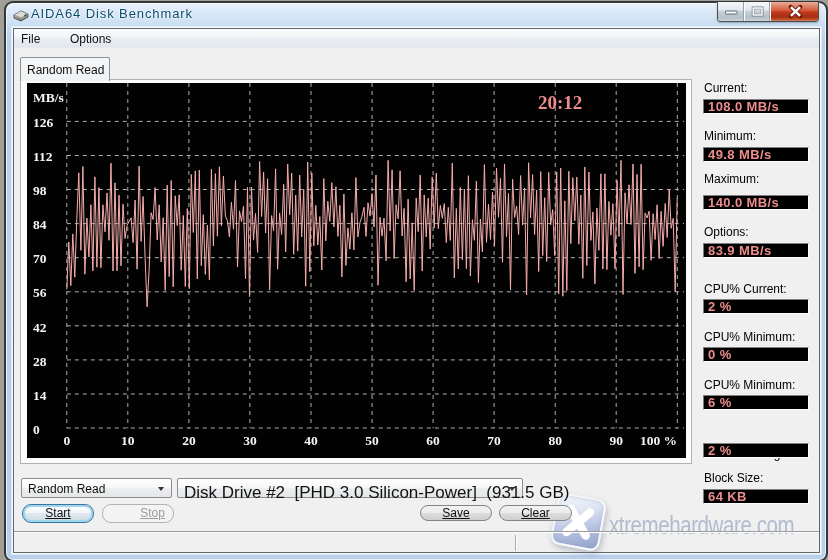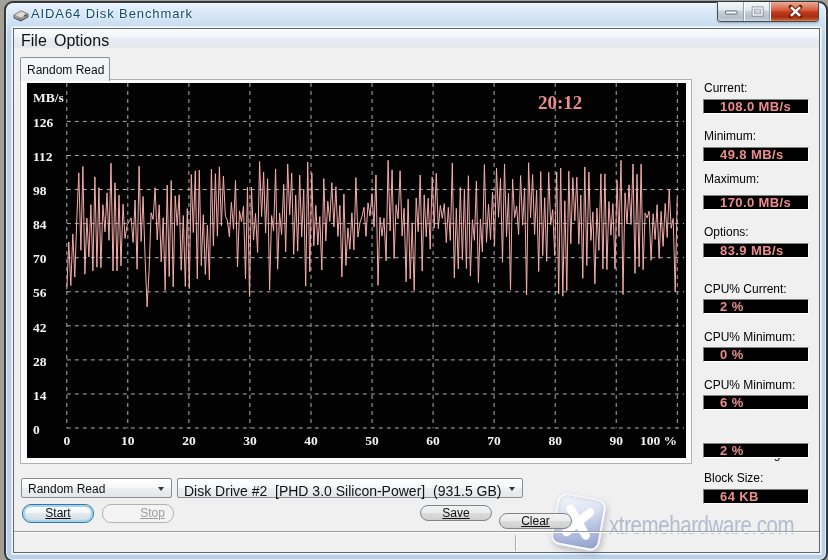--- a/index.html
+++ b/index.html
@@ -13,31 +13,31 @@
 
 #wbtns{position:absolute;left:717px;top:2px;width:102px;height:20px;border:1px solid #454d55;border-top:none;border-radius:0 0 4px 4px;overflow:hidden;box-shadow:0 1px 2px rgba(40,50,60,.35),1px 0 0 rgba(255,255,255,.35),-1px 0 0 rgba(255,255,255,.35);}
 .wseg{position:absolute;top:0;height:100%;}
 .wgrey{background:linear-gradient(180deg,#f4f7fa 0%,#e3e9ee 42%,#c9d2da 48%,#b6c1cb 80%,#c2ccd5 95%,#dae2e8 100%);}
 #segmin{left:0;width:26px;border-right:1px solid #98a1aa;}
 #segmax{left:27px;width:25px;border-right:1px solid #98a1aa;box-shadow:-1px 0 0 #fdfdfd;}
 #segclose{left:53px;width:49px;background:linear-gradient(180deg,#edaa96 0%,#e08b70 18%,#d3593a 45%,#c13a1b 52%,#a92e10 78%,#b84a20 90%,#d8845a 100%);box-shadow:-1px 0 0 #fdfdfd;}
 .wseg svg{position:absolute;left:0;top:0;}
 
 #menubar{position:absolute;left:0;top:0;width:805px;height:19px;background:linear-gradient(180deg,#fbfcfd 0%,#f2f4f7 45%,#e9edf3 55%,#e2e7ef 100%);border-bottom:1px solid #e8e8e8;}
-#menubar span{position:absolute;top:3px;font-size:16px;color:#111;text-align:center;}
+#menubar span{position:absolute;top:3px;font-size:12px;color:#111;text-align:center;}
 
 #tab{position:absolute;left:6px;top:28px;width:90px;height:24px;border:1px solid #8c9097;border-bottom:none;border-radius:2px 2px 0 0;background:linear-gradient(180deg,#f4f6f8,#f0f1f3);z-index:2;}
 #tab span{position:absolute;left:6px;top:5px;font-size:12px;color:#111;}
 #pane{position:absolute;left:6px;top:50px;width:672px;height:385px;border:1px solid #aeb2b8;background:#fcfcfc;z-index:1;}
 #chart{position:absolute;left:13px;top:54px;width:659px;height:375px;background:#020202;z-index:3;}
 
 .rlab{position:absolute;left:690px;font-size:12px;color:#000;}
 .rbox{position:absolute;left:689px;width:106px;height:15px;background:#000;
  border-top:1px solid #7e7e7e;border-left:1px solid #7e7e7e;border-bottom:1px solid #fff;border-right:1px solid #fff;
- font-weight:bold;font-size:13px;color:#ec8c8c;line-height:13px;padding-left:16px;letter-spacing:.4px;}
+ font-weight:bold;font-size:13px;color:#ec8c8c;line-height:13px;padding-left:4px;letter-spacing:.4px;}
 
 .combo{position:absolute;height:20px;z-index:2;border:1px solid #898e94;border-radius:2px;background:linear-gradient(180deg,#ffffff 0%,#f6f7f8 50%,#eceeef 51%,#e4e6e8 100%);font-size:12px;color:#111;}
 .combo .ct{position:absolute;left:6px;top:3px;white-space:nowrap;}
 .arrow{position:absolute;right:7px;top:8px;width:0;height:0;border-left:3.5px solid transparent;border-right:3.5px solid transparent;border-top:4px solid #333;}
 
 .btn{position:absolute;height:19px;z-index:2;border:1px solid #828587;border-radius:9px;
  background:linear-gradient(180deg,#f2f2f2 0%,#ebebeb 49%,#dddddd 50%,#cfcfcf 100%);
  font-size:12px;color:#111;text-align:center;line-height:17px;text-decoration:underline;}
 #bstart{border:1px solid #39759f;box-shadow:inset 0 0 0 2px #9fd5ee;
  background:linear-gradient(180deg,#fdfeff 0%,#f2f6f9 45%,#e1eaf0 50%,#ccd9e1 100%);}
@@ -81,21 +81,21 @@
     <div id="segclose" class="wseg">
       <svg width="49" height="20" viewBox="0 0 49 20">
         <path d="M19.8 5 L29.2 14 M29.2 5 L19.8 14" stroke="#6b1a0a" stroke-width="4.4" stroke-linecap="round" fill="none"></path>
         <path d="M19.9 5.1 L29.1 13.9 M29.1 5.1 L19.9 13.9" stroke="#fff" stroke-width="2.6" stroke-linecap="butt" fill="none"></path>
       </svg>
     </div>
   </div>
 <div id="client">
   <div id="menubar">
       <span style="left:7px">File</span>
-      <span style="left:40px">Options</span>
+      <span style="left:56px">Options</span>
     </div>
   <div id="tab">
       <span>Random Read</span>
     </div>
   <div id="pane"></div>
   <div id="chart"><svg width="659" height="375" viewBox="0 0 659 375">
         <line x1="39.8" y1="0" x2="39.8" y2="345" stroke="#aeaeae" stroke-width="1" stroke-dasharray="4,4"></line>
         <line x1="100.8" y1="0" x2="100.8" y2="345" stroke="#aeaeae" stroke-width="1" stroke-dasharray="4,4"></line>
         <line x1="161.9" y1="0" x2="161.9" y2="345" stroke="#aeaeae" stroke-width="1" stroke-dasharray="4,4"></line>
         <line x1="222.9" y1="0" x2="222.9" y2="345" stroke="#aeaeae" stroke-width="1" stroke-dasharray="4,4"></line>
@@ -139,45 +139,45 @@
         <text x="528.2" y="362" text-anchor="middle" font-family="Liberation Serif,serif" font-weight="bold" fill="#f4f4f4" font-size="13.5px">80</text>
         <text x="589.2" y="362" text-anchor="middle" font-family="Liberation Serif,serif" font-weight="bold" fill="#f4f4f4" font-size="13.5px">90</text>
         <text x="650" y="362" text-anchor="end" font-family="Liberation Serif,serif" font-weight="bold" fill="#f4f4f4" font-size="13.5px">100 %</text>
         <text x="511" y="26" font-family="Liberation Serif,serif" font-weight="bold" fill="#ef8d8d" font-size="19px">20:12</text>
       </svg></div>
   <div class="rlab" style="top:51.5px">Current:</div>
   <div class="rbox" style="top:69.5px">108.0 MB/s</div>
   <div class="rlab" style="top:99.5px">Minimum:</div>
   <div class="rbox" style="top:117.5px">49.8 MB/s</div>
   <div class="rlab" style="top:143px">Maximum:</div>
-  <div class="rbox" style="top:165.5px">170.0 MB/s</div>
+  <div class="rbox" style="top:165.5px">140.0 MB/s</div>
   <div class="rlab" style="top:195.5px">Options:</div>
   <div class="rbox" style="top:213.5px">83.9 MB/s</div>
   <div class="rlab" style="top:253px">CPU% Current:</div>
   <div class="rbox" style="top:270px">2 %</div>
   <div class="rlab" style="top:301px">CPU% Minimum:</div>
   <div class="rbox" style="top:318px">0 %</div>
   <div class="rlab" style="top:349px">CPU% Minimum:</div>
   <div class="rbox" style="top:366px">6 %</div>
   <div class="rlab" style="top:418px">CPU% Average:</div>
   <div class="rbox" style="top:414px">2 %</div>
   <div class="rlab" style="top:442px">Block Size:</div>
   <div class="rbox" style="top:460px">64 KB</div>
   <div class="combo" style="left:7px;top:449px;width:151px;">
       <span class="ct">Random Read</span>
       <span class="arrow"></span>
     </div>
   <div class="combo" style="left:163px;top:449px;width:346px;">
-      <span class="ct" style="font-size:14px;top:3.5px">Disk Drive #2&nbsp; [PHD 3.0 Silicon-Power]&nbsp; (931.5 GB)</span>
+      <span class="ct" style="font-size:17px;top:3.5px">Disk Drive #2&nbsp; [PHD 3.0 Silicon-Power]&nbsp; (931.5 GB)</span>
       <span class="arrow"></span>
     </div>
   <div class="btn" id="bstart" style="left:8px;top:475px;width:72px;">Start</div>
   <div class="btn" id="bstop" style="left:88px;top:475px;width:72px;padding-left:29px;">Stop</div>
   <div class="btn" style="left:406px;top:475.5px;width:72px;height:16px;line-height:14px;">Save</div>
-  <div class="btn" style="left:485px;top:475.5px;width:73px;height:16px;line-height:14px;margin-top:8px;">Clear</div>
+  <div class="btn" style="left:485px;top:475.5px;width:73px;height:16px;line-height:14px;">Clear</div>
   <div id="status">
       <div id="ssep"></div>
     </div>
 </div>
 <div id="wmlogo"><svg width="45" height="48" viewBox="0 0 45 48">
       <path d="M12.5 12.5 L32 36 M32 12.5 L12.5 36" stroke="#fff" stroke-width="8.5" stroke-linecap="round"></path>
     </svg></div>
 <div id="wmtext">xtremehardware.com</div>
 
 </body></html>

